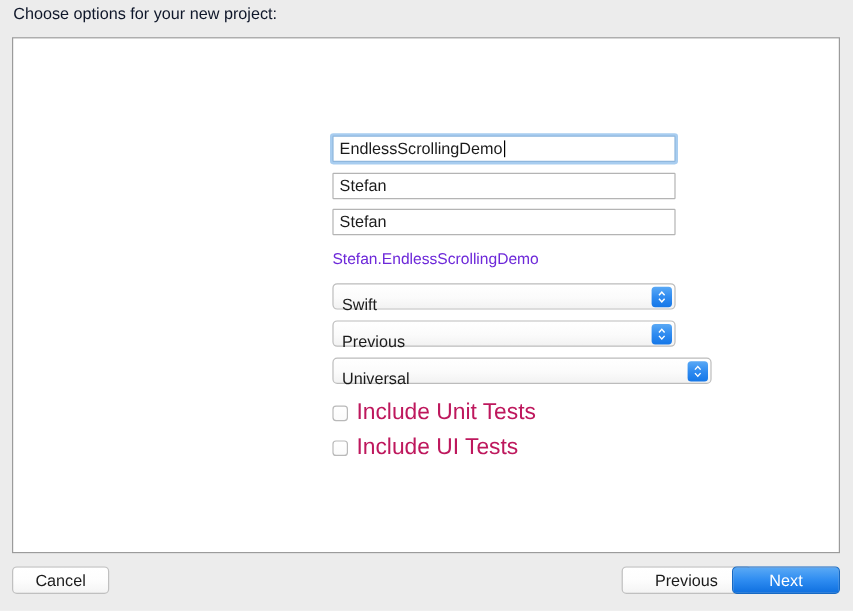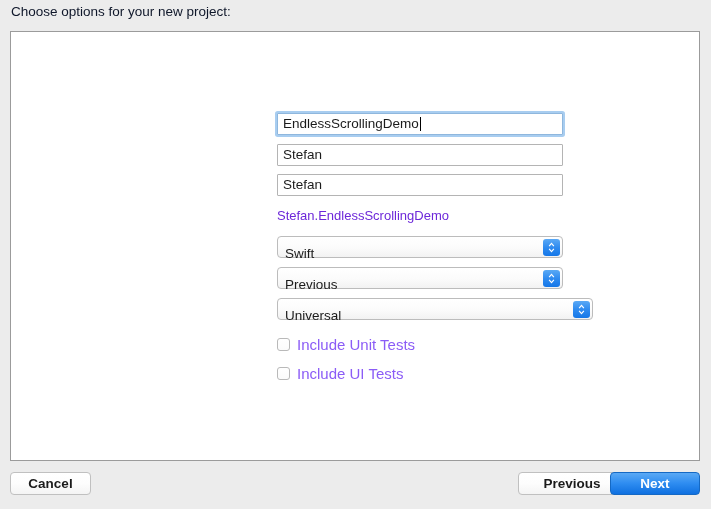--- a/index.html
+++ b/index.html
@@ -136,39 +136,38 @@
     width: 13px;
     height: 13px;
     box-sizing: border-box;
     border: 1px solid #b9b9b9;
     border-radius: 3px;
     background: linear-gradient(to bottom, #ffffff, #fbfbfb);
     margin-right: 7px;
     flex: none;
   }
   .checklabel {
-    font-size: 15px;
-    color: #8b5cf6;
+    font-size: 19px;
+    color: #be185d;
     white-space: nowrap;
   }
 
   
   .btn {
     position: absolute;
     box-sizing: border-box;
     height: 23px;
     border-radius: 4px;
     font-family: "Liberation Sans", sans-serif;
     font-size: 13.5px;
     display: flex;
     align-items: center;
     justify-content: center;
     white-space: nowrap;
     cursor: default;
-    font-weight: bold;
   }
   .btn.plain {
     background: linear-gradient(to bottom, #ffffff 0%, #fdfdfd 50%, #f4f4f4 100%);
     border: 1px solid #c0c0c0;
     color: #1b1b1b;
   }
   .btn.primary {
     background: linear-gradient(to bottom, #5aa9f5 0%, #2f8df1 48%, #0f70e0 100%);
     border: 1px solid #1569c4;
     color: #ffffff;

